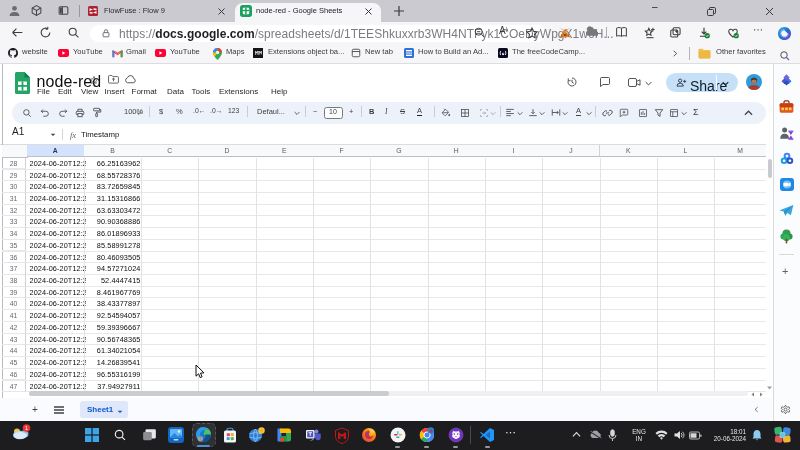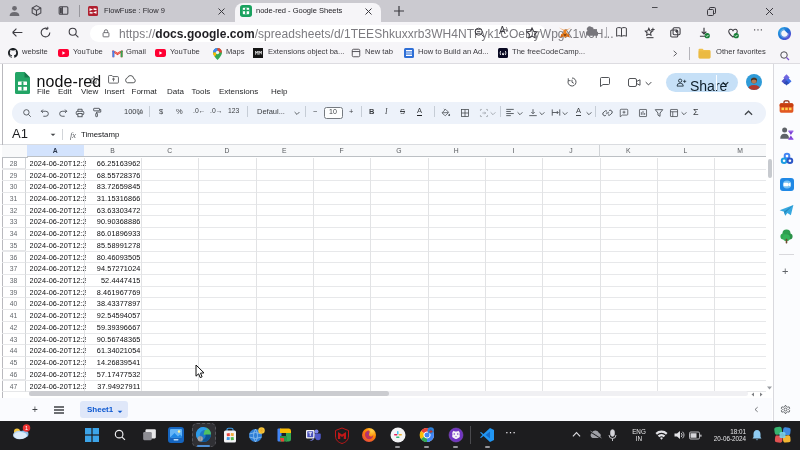--- a/index.html
+++ b/index.html
@@ -419,21 +419,21 @@
     </svg>
 <svg class="abs" style="left:681px;top:110.5px" width="6" height="5" viewBox="0 0 10 6">
       <path d="M1 1 L5 5 9 1" stroke="#40454a" stroke-width="1.4" fill="none"></path>
     </svg>
 <div class="tbtxt" style="left:693px;font-size:9px;top:106.5px">Σ</div>
 <svg class="abs" style="left:744px;top:110px" width="9" height="6" viewBox="0 0 10 6">
       <path d="M1 5 L5 1 9 5" stroke="#40454a" stroke-width="1.4" fill="none"></path>
     </svg>
 
 
-<div class="abs" style="left:12px;top:126px;font-size:13px;color:#1c1d20">A1</div>
+<div class="abs" style="left:12px;top:126px;font-size:10px;color:#1c1d20">A1</div>
 <svg class="abs" style="left:50px;top:133px" width="6" height="4" viewBox="0 0 10 6">
       <path d="M1 1 L5 4.5 9 1" fill="#45474a"></path>
     </svg>
 <div class="abs" style="left:62px;top:129px;width:1px;height:11px;background:#d2d5d9"></div>
 <div class="abs" style="left:70px;top:129.5px;font-size:8.5px;color:#5f6368;font-style:italic;font-family:'Liberation Serif',serif">fx</div>
 <div class="abs" style="left:81px;top:130px;font-size:7.8px;color:#131417">Timestamp</div>
 
 
 
 <div class="abs" style="left:2px;top:145px;width:24.5px;height:11.5px;background:#f8f9fa;border-right:1px solid #c8cbcf;border-bottom:1.6px solid #bcc0c4;box-sizing:content-box"></div>
@@ -537,21 +537,21 @@
       <div class="cb">61.34021054</div>
     </div>
 <div class="rowline" style="top:357.0px">
       <div class="rn">45</div>
       <div class="ca">2024-06-20T12:2</div>
       <div class="cb">14.26839541</div>
     </div>
 <div class="rowline" style="top:368.8px">
       <div class="rn">46</div>
       <div class="ca">2024-06-20T12:2</div>
-      <div class="cb">57.17477532</div>
+      <div class="cb">96.55316199</div>
     </div>
 <div class="rowline" style="top:380.5px">
       <div class="rn">47</div>
       <div class="ca">2024-06-20T12:2</div>
       <div class="cb">37.94927911</div>
     </div>
 <div class="abs" style="left:83.8px;top:157.8px;width:1px;height:234.4px;background:#e2e3e5"></div>
 <div class="abs" style="left:141.1px;top:157.8px;width:1px;height:234.4px;background:#e2e3e5"></div>
 <div class="abs" style="left:198.4px;top:157.8px;width:1px;height:234.4px;background:#e2e3e5"></div>
 <div class="abs" style="left:255.7px;top:157.8px;width:1px;height:234.4px;background:#e2e3e5"></div>

